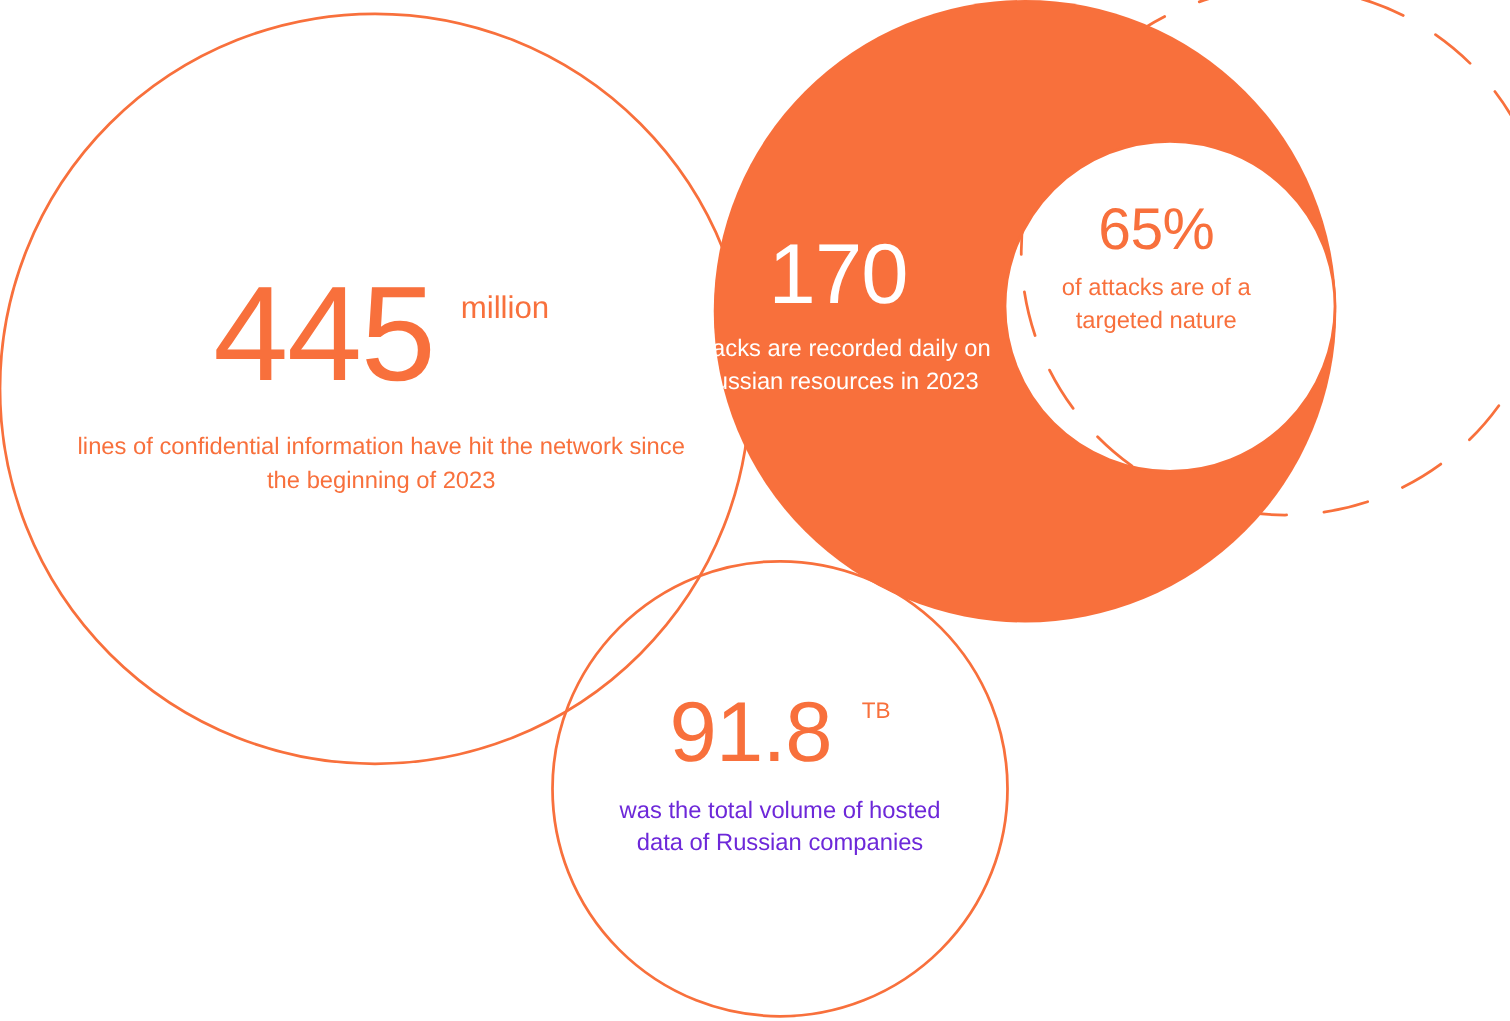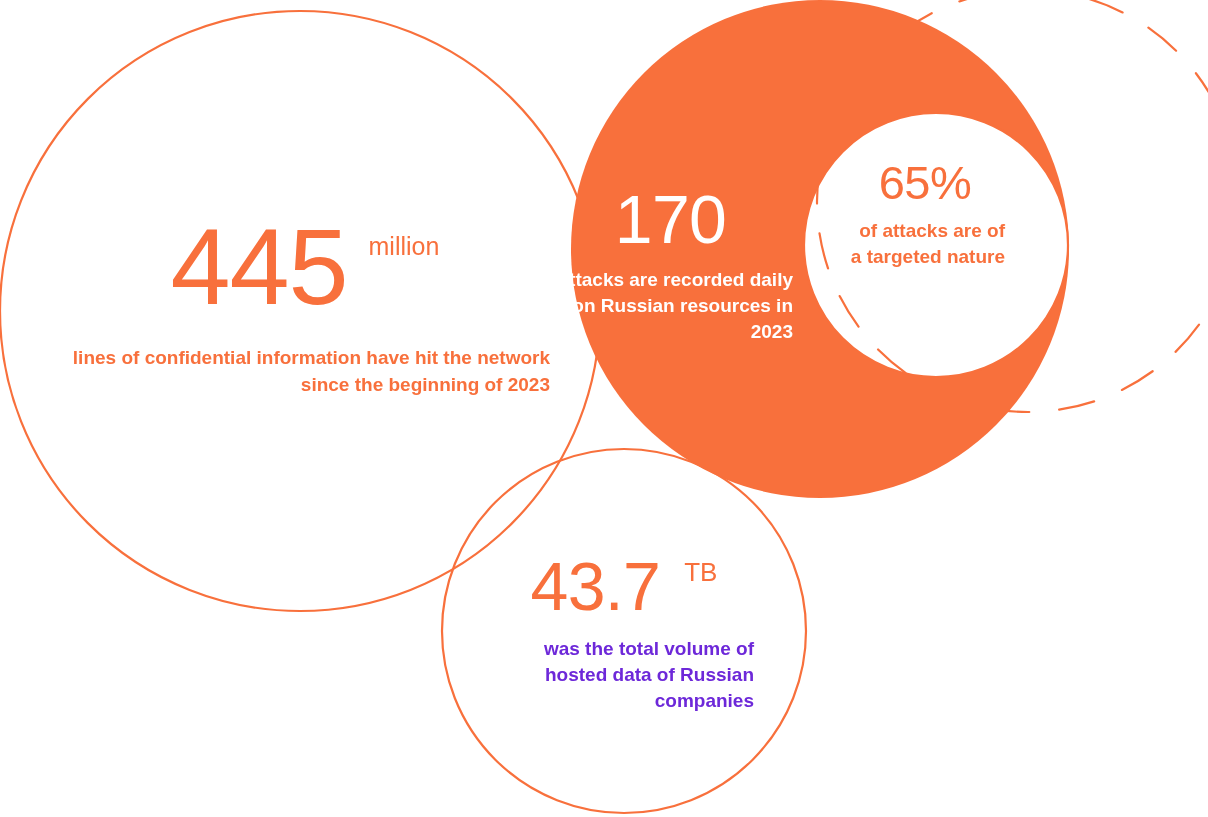--- a/index.html
+++ b/index.html
@@ -37,22 +37,21 @@
   .big-num {
     font-weight: 400;
     letter-spacing: -0.01em;
     line-height: 0.98;
   }
   .unit {
     font-weight: 400;
     line-height: 1;
   }
   .caption {
-    font-weight: 700;
-    text-align: right;
+    font-weight: 400;
   }
 
   
   #block-lines {
     left: 60px;
     top: 214px;
     width: 490px;
   }
   #block-lines .big-num {
     font-size: 108px;
@@ -109,21 +108,21 @@
   #block-volume {
     left: 494px;
     top: 553px;
     width: 260px;
   }
   #block-volume .big-num {
     font-size: 68px;
     color: #f8703c;
   }
   #block-volume .unit {
-    font-size: 26px;
+    font-size: 18px;
     color: #f8703c;
     margin-left: 24px;
     margin-top: 6px;
   }
   #block-volume .caption {
     font-size: 19px;
     color: #6d28d9;
     line-height: 1.38;
     margin-top: 16px;
   }
@@ -174,19 +173,19 @@
 
   <div class="block" id="block-targeted">
     <div class="num-row">
       <span class="big-num">65%</span>
     </div>
     <div class="caption">of attacks are of a targeted nature</div>
   </div>
 
   <div class="block" id="block-volume">
     <div class="num-row">
-      <span class="big-num">43.7</span>
+      <span class="big-num">91.8</span>
       <span class="unit">TB</span>
     </div>
     <div class="caption">was the total volume of hosted data of Russian companies</div>
   </div>
 
 </div>
 
 </body></html>

